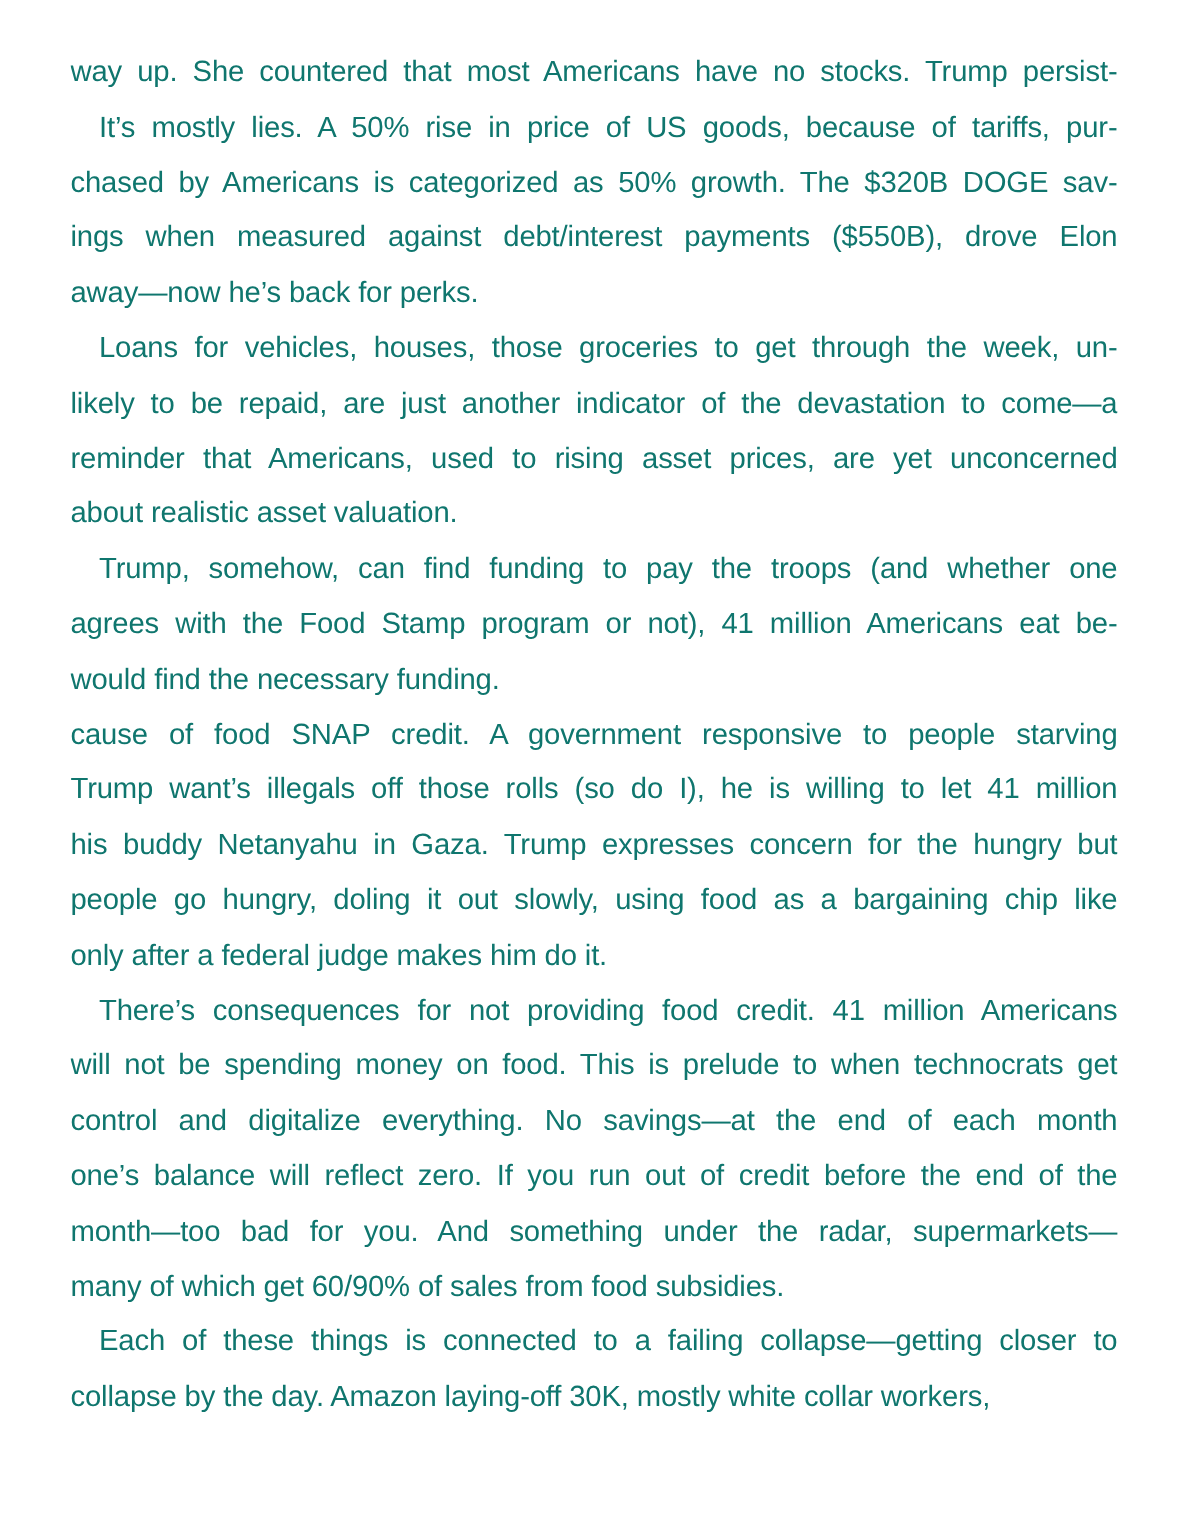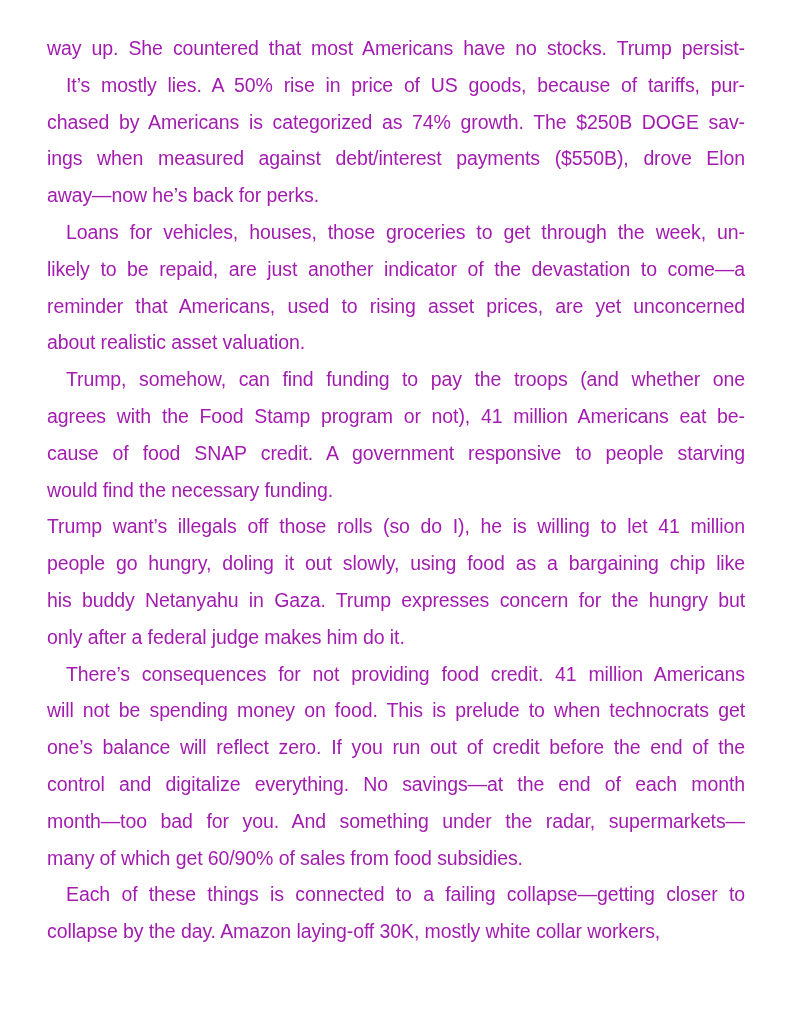--- a/index.html
+++ b/index.html
@@ -13,21 +13,21 @@
       overflow: hidden;
       position: relative;
     }
     .page {
       position: absolute;
       left: 47px;
       top: 30px;
       width: 698px;
       font-family: "Liberation Sans", sans-serif;
       font-size: 19.5px;
-      color: #a21caf;
+      color: #0f766e;
       letter-spacing: -0.1px;
     }
     .para { margin: 0; padding: 0; }
     .line {
       display: block;
       height: 36.8px;
       line-height: 36.8px;
       white-space: nowrap;
       text-align: justify;
       text-align-last: justify;
@@ -40,51 +40,51 @@
 <body>
 
 <div class="page">
 
   <div class="para">
     <span class="line">way up. She countered that most Americans have no stocks. Trump persist-</span>
   </div>
 
   <div class="para">
     <span class="line indent">It’s mostly lies. A 50% rise in price of US goods, because of tariffs, pur-</span>
-    <span class="line">chased by Americans is categorized as 74% growth. The $250B DOGE sav-</span>
+    <span class="line">chased by Americans is categorized as 50% growth. The $320B DOGE sav-</span>
     <span class="line">ings when measured against debt/interest payments ($550B), drove Elon</span>
     <span class="line last">away—now he’s back for perks.</span>
   </div>
 
   <div class="para">
     <span class="line indent">Loans for vehicles, houses, those groceries to get through the week, un-</span>
     <span class="line">likely to be repaid, are just another indicator of the devastation to come—a</span>
     <span class="line">reminder that Americans, used to rising asset prices, are yet unconcerned</span>
     <span class="line last">about realistic asset valuation.</span>
   </div>
 
   <div class="para">
     <span class="line indent">Trump, somehow, can find funding to pay the troops (and whether one</span>
     <span class="line">agrees with the Food Stamp program or not), 41 million Americans eat be-</span>
+    <span class="line last">would find the necessary funding.</span>
     <span class="line">cause of food SNAP credit. A government responsive to people starving</span>
-    <span class="line last">would find the necessary funding.</span>
   </div>
 
   <div class="para">
     <span class="line">Trump want’s illegals off those rolls (so do I), he is willing to let 41 million</span>
+    <span class="line">his buddy Netanyahu in Gaza. Trump expresses concern for the hungry but</span>
     <span class="line">people go hungry, doling it out slowly, using food as a bargaining chip like</span>
-    <span class="line">his buddy Netanyahu in Gaza. Trump expresses concern for the hungry but</span>
     <span class="line last">only after a federal judge makes him do it.</span>
   </div>
 
   <div class="para">
     <span class="line indent">There’s consequences for not providing food credit. 41 million Americans</span>
     <span class="line">will not be spending money on food. This is prelude to when technocrats get</span>
+    <span class="line">control and digitalize everything. No savings—at the end of each month</span>
     <span class="line">one’s balance will reflect zero. If you run out of credit before the end of the</span>
-    <span class="line">control and digitalize everything. No savings—at the end of each month</span>
     <span class="line">month—too bad for you. And something under the radar, supermarkets—</span>
     <span class="line last">many of which get 60/90% of sales from food subsidies.</span>
   </div>
 
   <div class="para">
     <span class="line indent">Each of these things is connected to a failing collapse—getting closer to</span>
     <span class="line last">collapse by the day. Amazon laying-off 30K, mostly white collar workers,</span>
   </div>
 
 </div>

